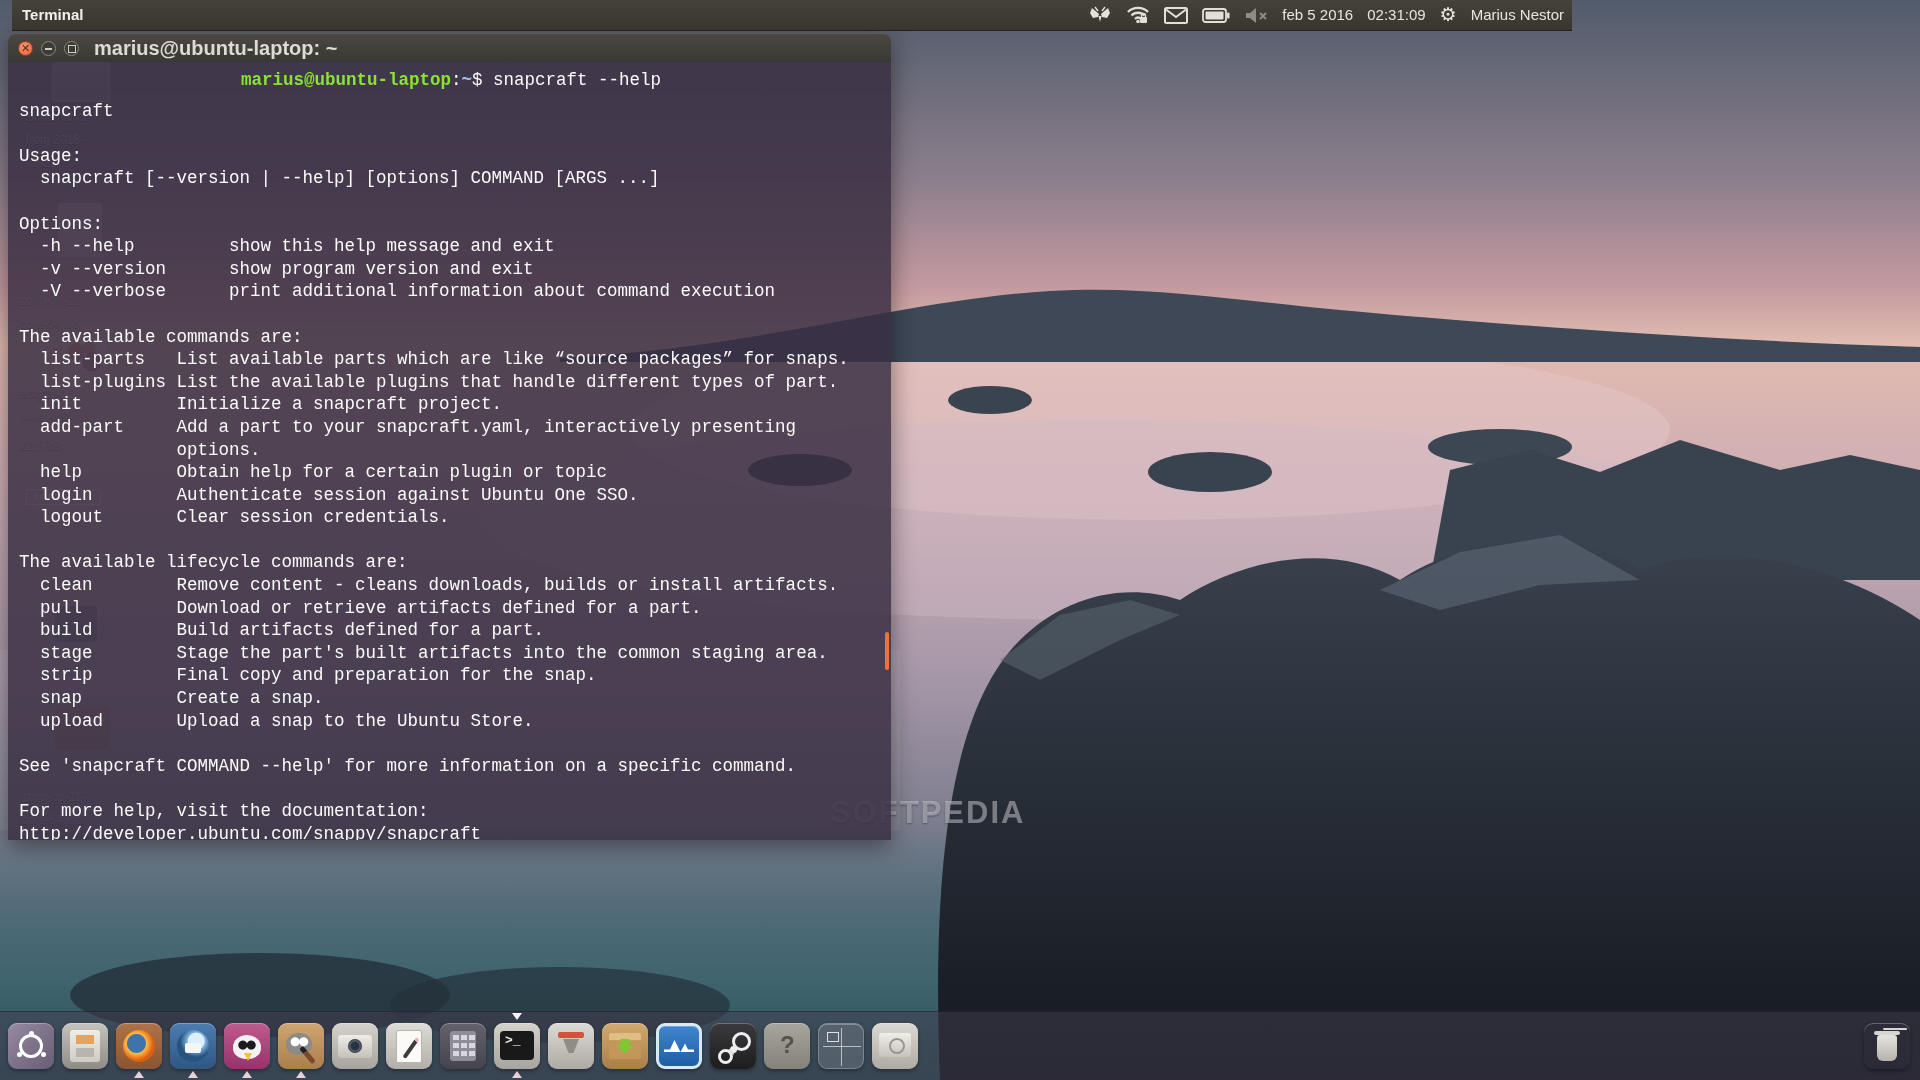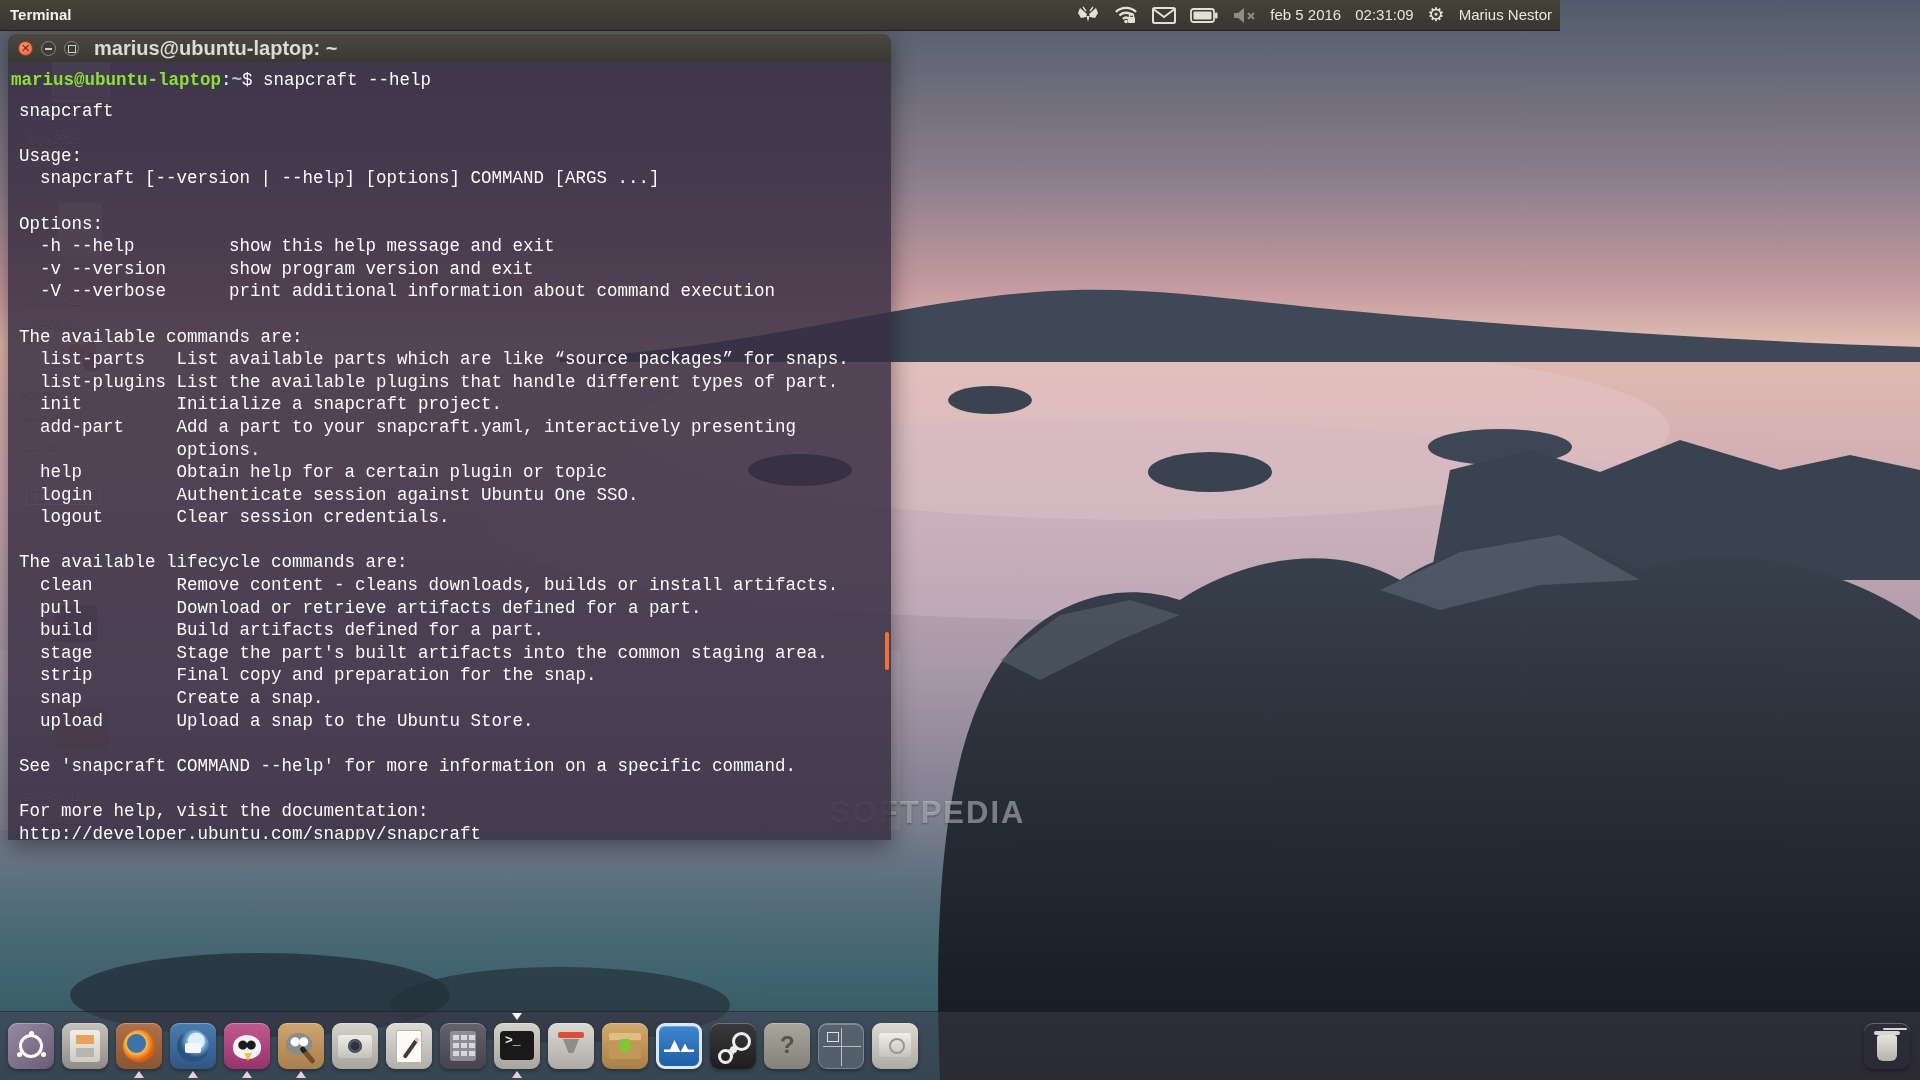--- a/index.html
+++ b/index.html
@@ -3,21 +3,21 @@
 <meta charset="utf-8">
 <style>
   html,body{margin:0;padding:0;background:#000;}
   #stage{position:relative;width:1920px;height:1080px;overflow:hidden;
          font-family:"Liberation Sans","DejaVu Sans",sans-serif;}
 
   
   #wallpaper{position:absolute;inset:0;z-index:0;}
 
   
-  #top-panel{position:absolute;left:0;top:0;width:1560px;height:30px;z-index:40;
+  #top-panel{position:absolute;left:12px;top:0;width:1560px;height:30px;z-index:40;
     background:linear-gradient(#454239,#38362f);border-bottom:1px solid rgba(0,0,0,.5);
     color:#e8e5de;font-size:15px;}
   #app-title{position:absolute;left:10px;top:0;line-height:30px;font-weight:bold;color:#f2f0eb;}
   #tray{position:absolute;right:8px;top:0;height:30px;display:flex;align-items:center;gap:14px;}
   .tray-text{line-height:30px;color:#e8e5de;}
   .tray-ic{display:flex;align-items:center;}
   .gear-glyph{font-size:19px;line-height:30px;color:#e8e5de;}
 
   
   .ghost{position:absolute;z-index:1;color:rgba(255,255,255,.42);font-size:12px;text-align:left;
@@ -49,21 +49,21 @@
      color:#5e1f0c;font-size:11px;line-height:13px;text-align:center;font-weight:bold;}
   #btn-min{left:33px;background:#3d3b36;border:1px solid #8b887e;}
   #btn-min::after{content:"";position:absolute;left:3px;top:6px;width:7px;height:2px;background:#cfccc2;}
   #btn-max{left:56px;background:#3d3b36;border:1px solid #8b887e;}
   #btn-max::after{content:"";position:absolute;left:3px;top:3px;width:6px;height:6px;border:1.5px solid #cfccc2;}
   #window-title{position:absolute;left:86px;top:0;line-height:29px;font-weight:bold;font-size:20px;color:#dedbd4;}
 
   #terminal-body{position:absolute;left:0;top:29px;width:100%;height:778px;background:rgba(56,45,66,.84);
      box-sizing:border-box;padding:7px 0 0 3px;overflow:hidden;
      font-family:"Liberation Mono","DejaVu Sans Mono",monospace;font-size:17.5px;line-height:22.6px;color:#fbfbfa;}
-  #terminal-body .tline{white-space:pre;}
+  #terminal-body .tline{white-space:pre;text-align:center;}
   #terminal-output{margin:8px;font:inherit;color:inherit;white-space:pre;}
   .p-user{color:#8ae234;font-weight:bold;}
   .p-tilde{color:#9cc3ea;font-weight:bold;}
   #cursor{display:inline-block;width:10.5px;height:19px;background:#efeeec;vertical-align:-3px;margin-left:1px;}
   #scroll-thumb{position:absolute;right:2px;top:570px;width:4px;height:38px;background:#f0713a;border-radius:2px;}
 
   
   #dock{position:absolute;left:0;bottom:0;width:1920px;height:68px;z-index:40;
      background:rgba(66,60,78,.5);border-top:1px solid rgba(15,15,20,.4);}
   #dock-items{position:absolute;left:8px;top:11px;display:flex;gap:8px;}

